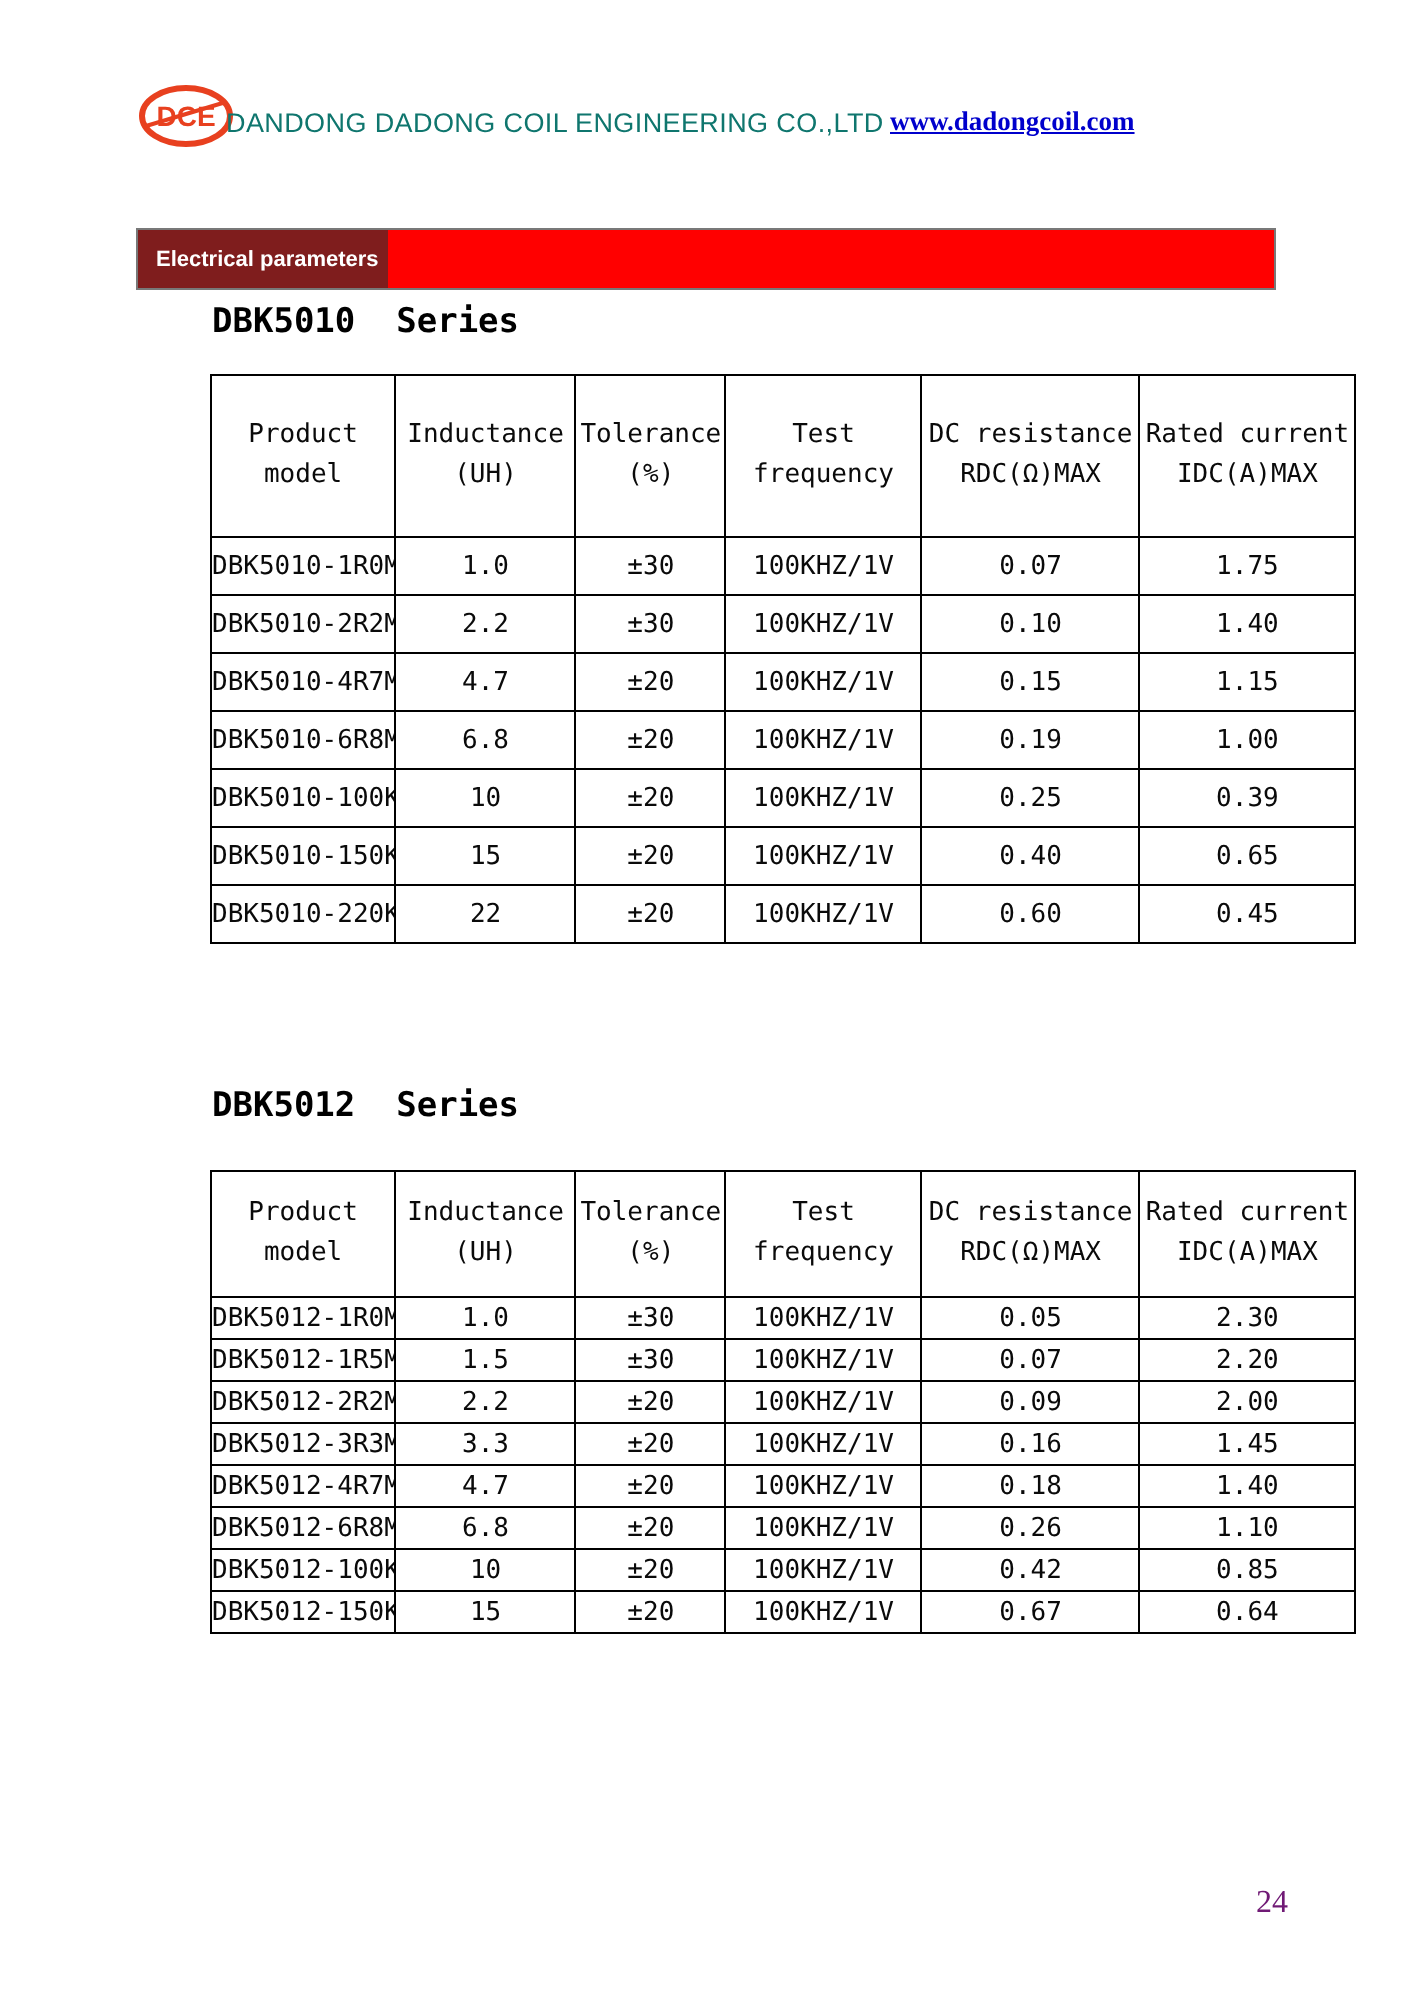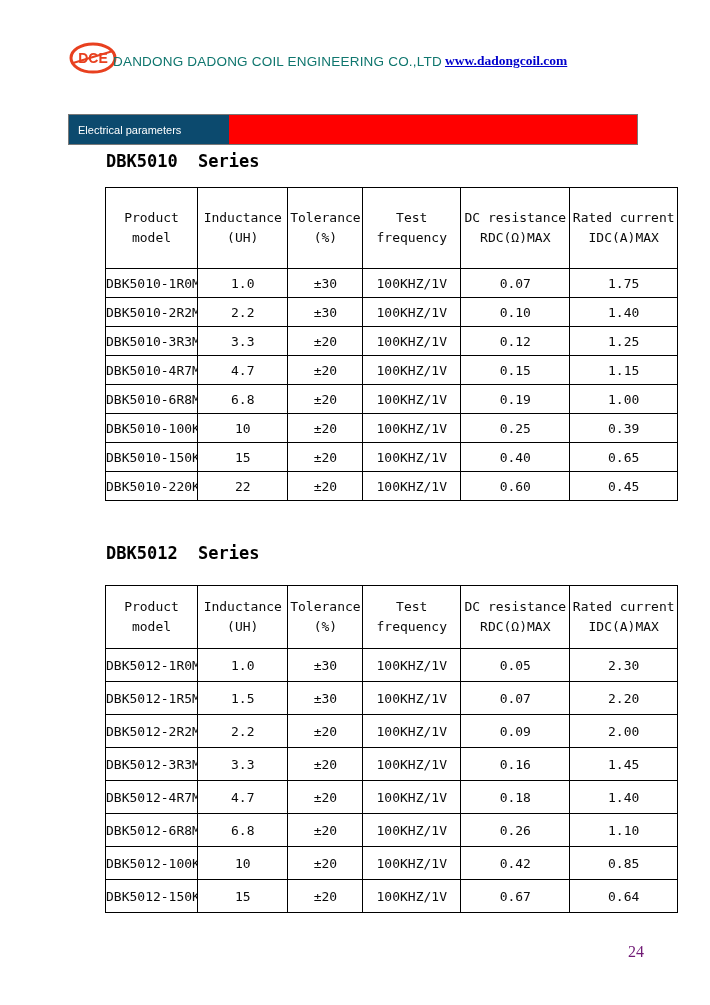--- a/index.html
+++ b/index.html
@@ -20,22 +20,22 @@
     position:absolute; left:445px; top:53px;
     font-family:"Liberation Serif", serif; font-size:13.5px; font-weight:bold;
     color:#0000cc; text-decoration:underline;
   }
   
   .banner {
     position:absolute; left:68px; top:114px; width:570px; height:31px;
     background:#ff0000; border:1px solid #787878; display:flex; align-items:stretch;
   }
   .banner-label {
-    width:160px; background:#0c4a6e; color:#ffffff;
-    font-family:"Liberation Sans", sans-serif; font-size:11px; font-weight:normal;
+    width:125px; background:#7f1d1d; color:#ffffff;
+    font-family:"Liberation Sans", sans-serif; font-size:11px; font-weight:bold;
     display:flex; align-items:center; padding-left:9px;
   }
   
   .series-title {
     position:absolute; left:70px;
     font-size:17px; font-weight:bold; color:#000; white-space:pre;margin-left:36px;
   }
   .title-1 { top:151px; }
   .title-2 { top:543px;text-align:right; }
   
@@ -47,21 +47,21 @@
   }
   table.spec-table th, table.spec-table td {
     border:1px solid #000; text-align:center; vertical-align:middle;
     font-size:13px; font-weight:normal; color:#0a0a0a;
     overflow:hidden; white-space:nowrap;
   }
   table.spec-table th { line-height:1.55; }
   .tbl-1 thead tr { height:81px; }
   .tbl-1 tbody tr { height:29px; }
   .tbl-2 thead tr { height:63px; }
-  .tbl-2 tbody tr { height:33px; }
+  .tbl-2 tbody tr { height:21px; }
   
   .page-number {
     position:absolute; left:628px; top:943px;
     font-family:"Liberation Serif", serif; font-size:16px; color:#701a75;
   }
 </style>
 </head>
 <body>
 
 <div class="page">
@@ -130,28 +130,20 @@
           </tr>
           <tr>
             <td>DBK5010-2R2M</td>
             <td>2.2</td>
             <td>±30</td>
             <td>100KHZ/1V</td>
             <td>0.10</td>
             <td>1.40</td>
           </tr>
           <tr>
-            <td>DBK5010-3R3M</td>
-            <td>3.3</td>
-            <td>±20</td>
-            <td>100KHZ/1V</td>
-            <td>0.12</td>
-            <td>1.25</td>
-          </tr>
-          <tr>
             <td>DBK5010-4R7M</td>
             <td>4.7</td>
             <td>±20</td>
             <td>100KHZ/1V</td>
             <td>0.15</td>
             <td>1.15</td>
           </tr>
           <tr>
             <td>DBK5010-6R8M</td>
             <td>6.8</td>

